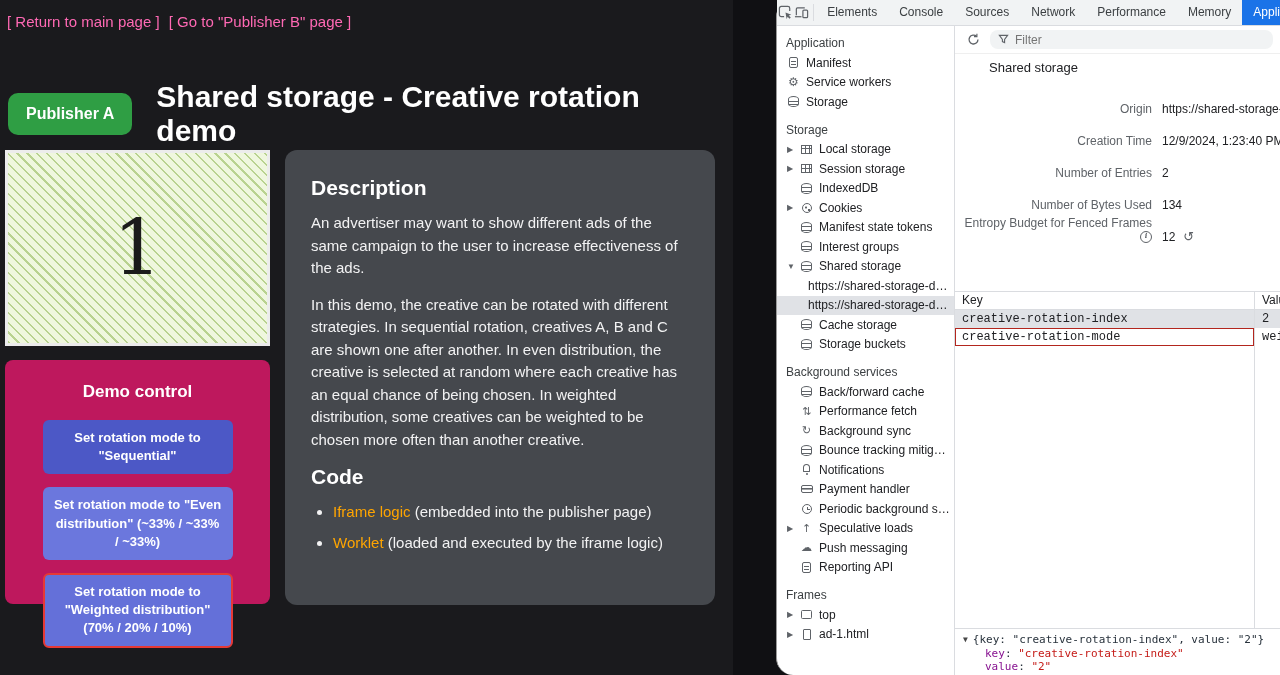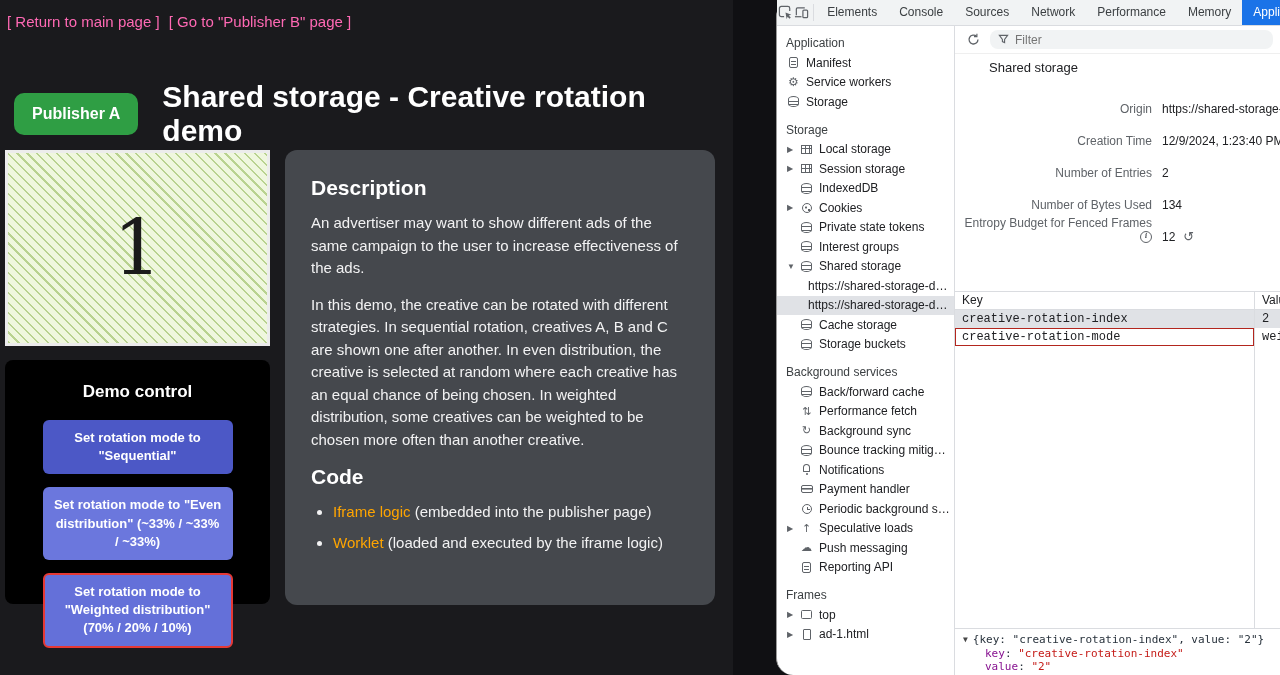--- a/index.html
+++ b/index.html
@@ -6,28 +6,28 @@
   body{width:1280px;height:675px;position:relative;overflow:hidden;background:#101013;
        font-family:"Liberation Sans","DejaVu Sans",sans-serif;}
   .stage{position:absolute;inset:0;}
 
   
   .page{position:absolute;left:0;top:0;width:733px;height:675px;background:#1a1a1d;overflow:hidden;}
   .top-links{position:absolute;left:7px;top:13px;font-size:15px;}
   .top-links a{color:var(--pink,#ff69b4);text-decoration:none;margin-right:5px;cursor:pointer;}
   .header-row{position:absolute;left:8px;top:80px;display:flex;align-items:center;gap:24px;width:720px;}
   .badge{background:var(--green,#2f9e44);color:#fff;font-weight:bold;font-size:16px;
-         padding:12px 18px;border-radius:10px;white-space:nowrap;margin-left:6px;}
+         padding:12px 18px;border-radius:10px;white-space:nowrap;}
   .page h1{font-size:30px;color:#fff;margin:0;font-weight:bold;}
   .creative{position:absolute;left:5px;top:150px;width:259px;height:190px;border:3px solid #ececec;
             background:#eff7de;display:flex;align-items:center;justify-content:center;cursor:pointer;}
   .creative-hatch{position:absolute;inset:0;
       background:repeating-linear-gradient(45deg,rgba(140,180,80,.55) 0 1.5px,transparent 1.5px 7px);}
   .creative-num{position:relative;font-family:"DejaVu Serif",serif;font-size:76px;color:#1b1b1b;line-height:1;}
-  .demo-panel{position:absolute;left:5px;top:360px;width:265px;height:244px;background:#000000;
+  .demo-panel{position:absolute;left:5px;top:360px;width:265px;height:244px;background:#be185d;
               border-radius:8px;box-sizing:border-box;padding-top:16px;}
   .demo-title{text-align:center;color:#fff;font-weight:bold;font-size:17px;margin:6px 0 18px;}
   #demo-buttons{display:flex;flex-direction:column;gap:13px;align-items:center;}
   .demo-btn{width:190px;box-sizing:border-box;border:none;border-radius:6px;color:#fff;font-weight:bold;
             font-size:13px;line-height:1.4;padding:9px 10px;font-family:inherit;cursor:pointer;
             background:var(--button-blue,#6b77dd);}
   .demo-btn:nth-child(1){background:#4c58c6;}
   .demo-btn:nth-child(3){background:#6470d9;}
   .demo-btn.active{border:2px solid var(--active-red,#e53935);padding:8px 8px;}
   .desc-panel{position:absolute;left:285px;top:150px;width:430px;height:455px;background:#45484d;
@@ -246,21 +246,21 @@
               <span class="dt-item-label">IndexedDB</span>
             </div>
             <div class="dt-item">
               <span class="expander">▶</span>
               <span class="ticon i-cookie"></span>
               <span class="dt-item-label">Cookies</span>
             </div>
             <div class="dt-item">
               <span class="expander"></span>
               <span class="ticon i-db"></span>
-              <span class="dt-item-label">Private state tokens</span>
+              <span class="dt-item-label">Manifest state tokens</span>
             </div>
             <div class="dt-item">
               <span class="expander"></span>
               <span class="ticon i-db"></span>
               <span class="dt-item-label">Interest groups</span>
             </div>
             <div class="dt-item">
               <span class="expander">▼</span>
               <span class="ticon i-db"></span>
               <span class="dt-item-label">Shared storage</span>

